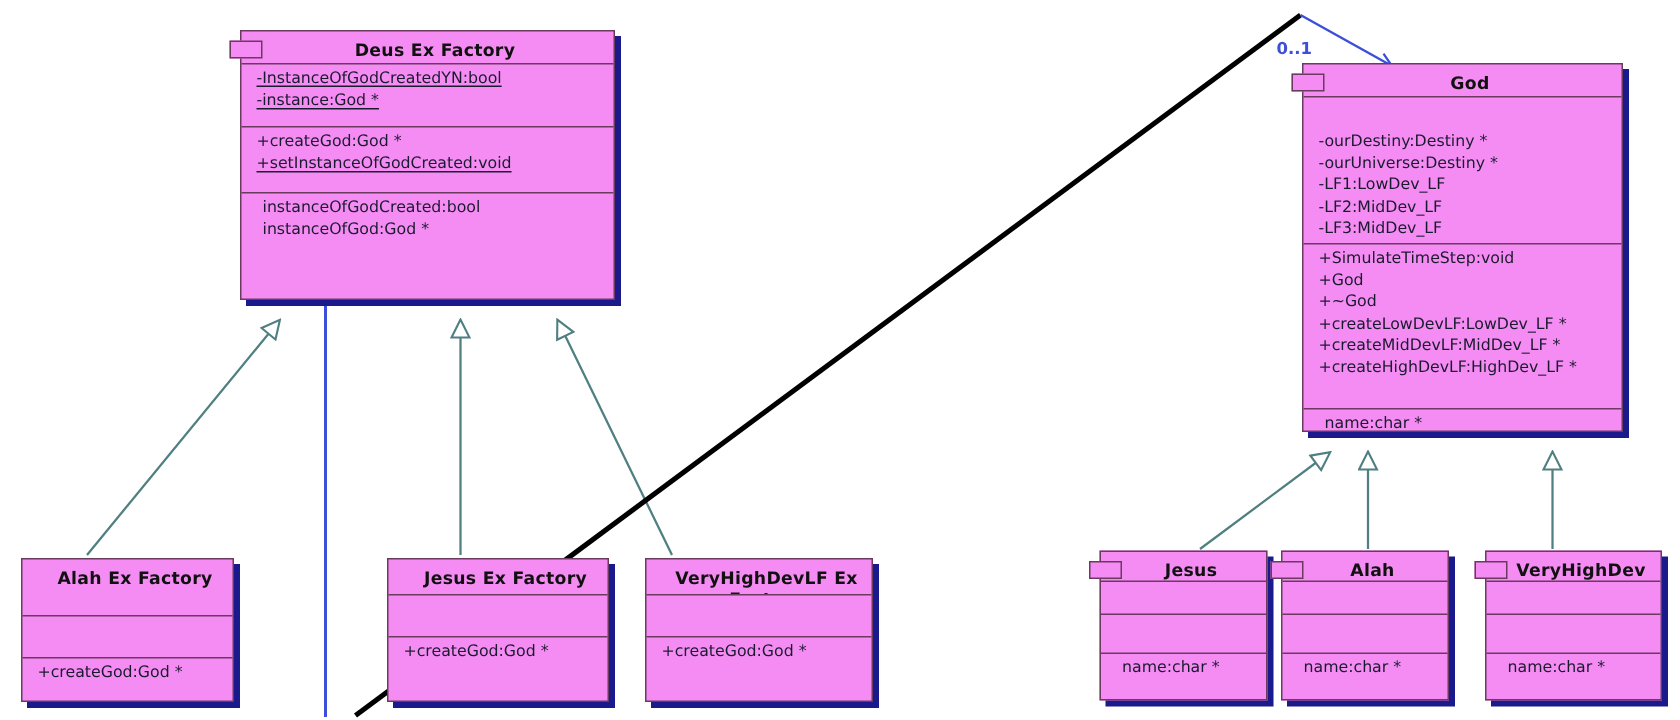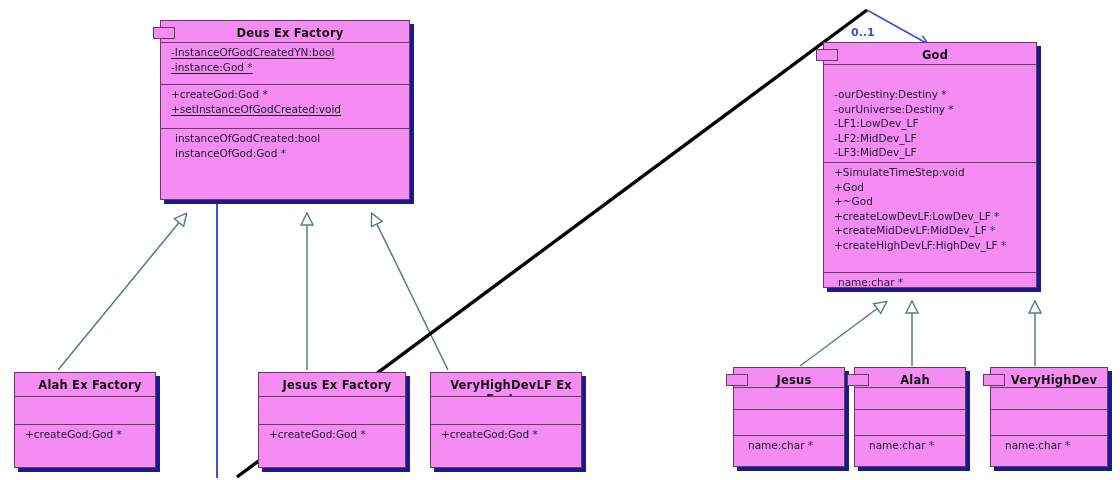--- a/index.html
+++ b/index.html
@@ -143,21 +143,21 @@
         </div>
         <div class="compartment" style="height: 44px;">
           <div class="member">+createGod:God *</div>
           <div class="member static">+setInstanceOfGodCreated:void</div>
         </div>
         <div class="compartment" style="height: 72px;">
           <div class="member plain">instanceOfGodCreated:bool</div>
           <div class="member plain">instanceOfGod:God *</div>
         </div>
       </div>
-      <div class="uml-class" style="left: 823px; top: 42px; width: 214px; height: 246px;">
+      <div class="uml-class" style="left: 868px; top: 42px; width: 214px; height: 246px;">
         <div class="cls-tab"></div>
         <div class="compartment" style="height: 22px;">
           <div class="cls-name">God</div>
         </div>
         <div class="compartment" style="height: 78px; margin-top: 20px;">
           <div class="member">-ourDestiny:Destiny *</div>
           <div class="member">-ourUniverse:Destiny *</div>
           <div class="member">-LF1:LowDev_LF</div>
           <div class="member">-LF2:MidDev_LF</div>
           <div class="member">-LF3:MidDev_LF</div>
@@ -168,21 +168,21 @@
           <div class="member">+~God</div>
           <div class="member">+createLowDevLF:LowDev_LF *</div>
           <div class="member">+createMidDevLF:MidDev_LF *</div>
           <div class="member">+createHighDevLF:HighDev_LF *</div>
         </div>
         <div class="compartment" style="height: 34px;">
           <div class="member plain">name:char *</div>
         </div>
       </div>
       <div class="uml-class" style="left: 14px; top: 372px; width: 142px; height: 96px;">
-        <div class="compartment" style="height: 24px;">
+        <div class="compartment" style="height: 38px;">
           <div class="cls-name">Alah Ex Factory</div>
         </div>
         <div class="compartment" style="height: 28px;"></div>
         <div class="compartment" style="height: 42px;">
           <div class="member">+createGod:God *</div>
         </div>
       </div>
       <div class="uml-class" style="left: 258px; top: 372px; width: 148px; height: 96px;">
         <div class="compartment" style="height: 24px;">
           <div class="cls-name">Jesus Ex Factory</div>

